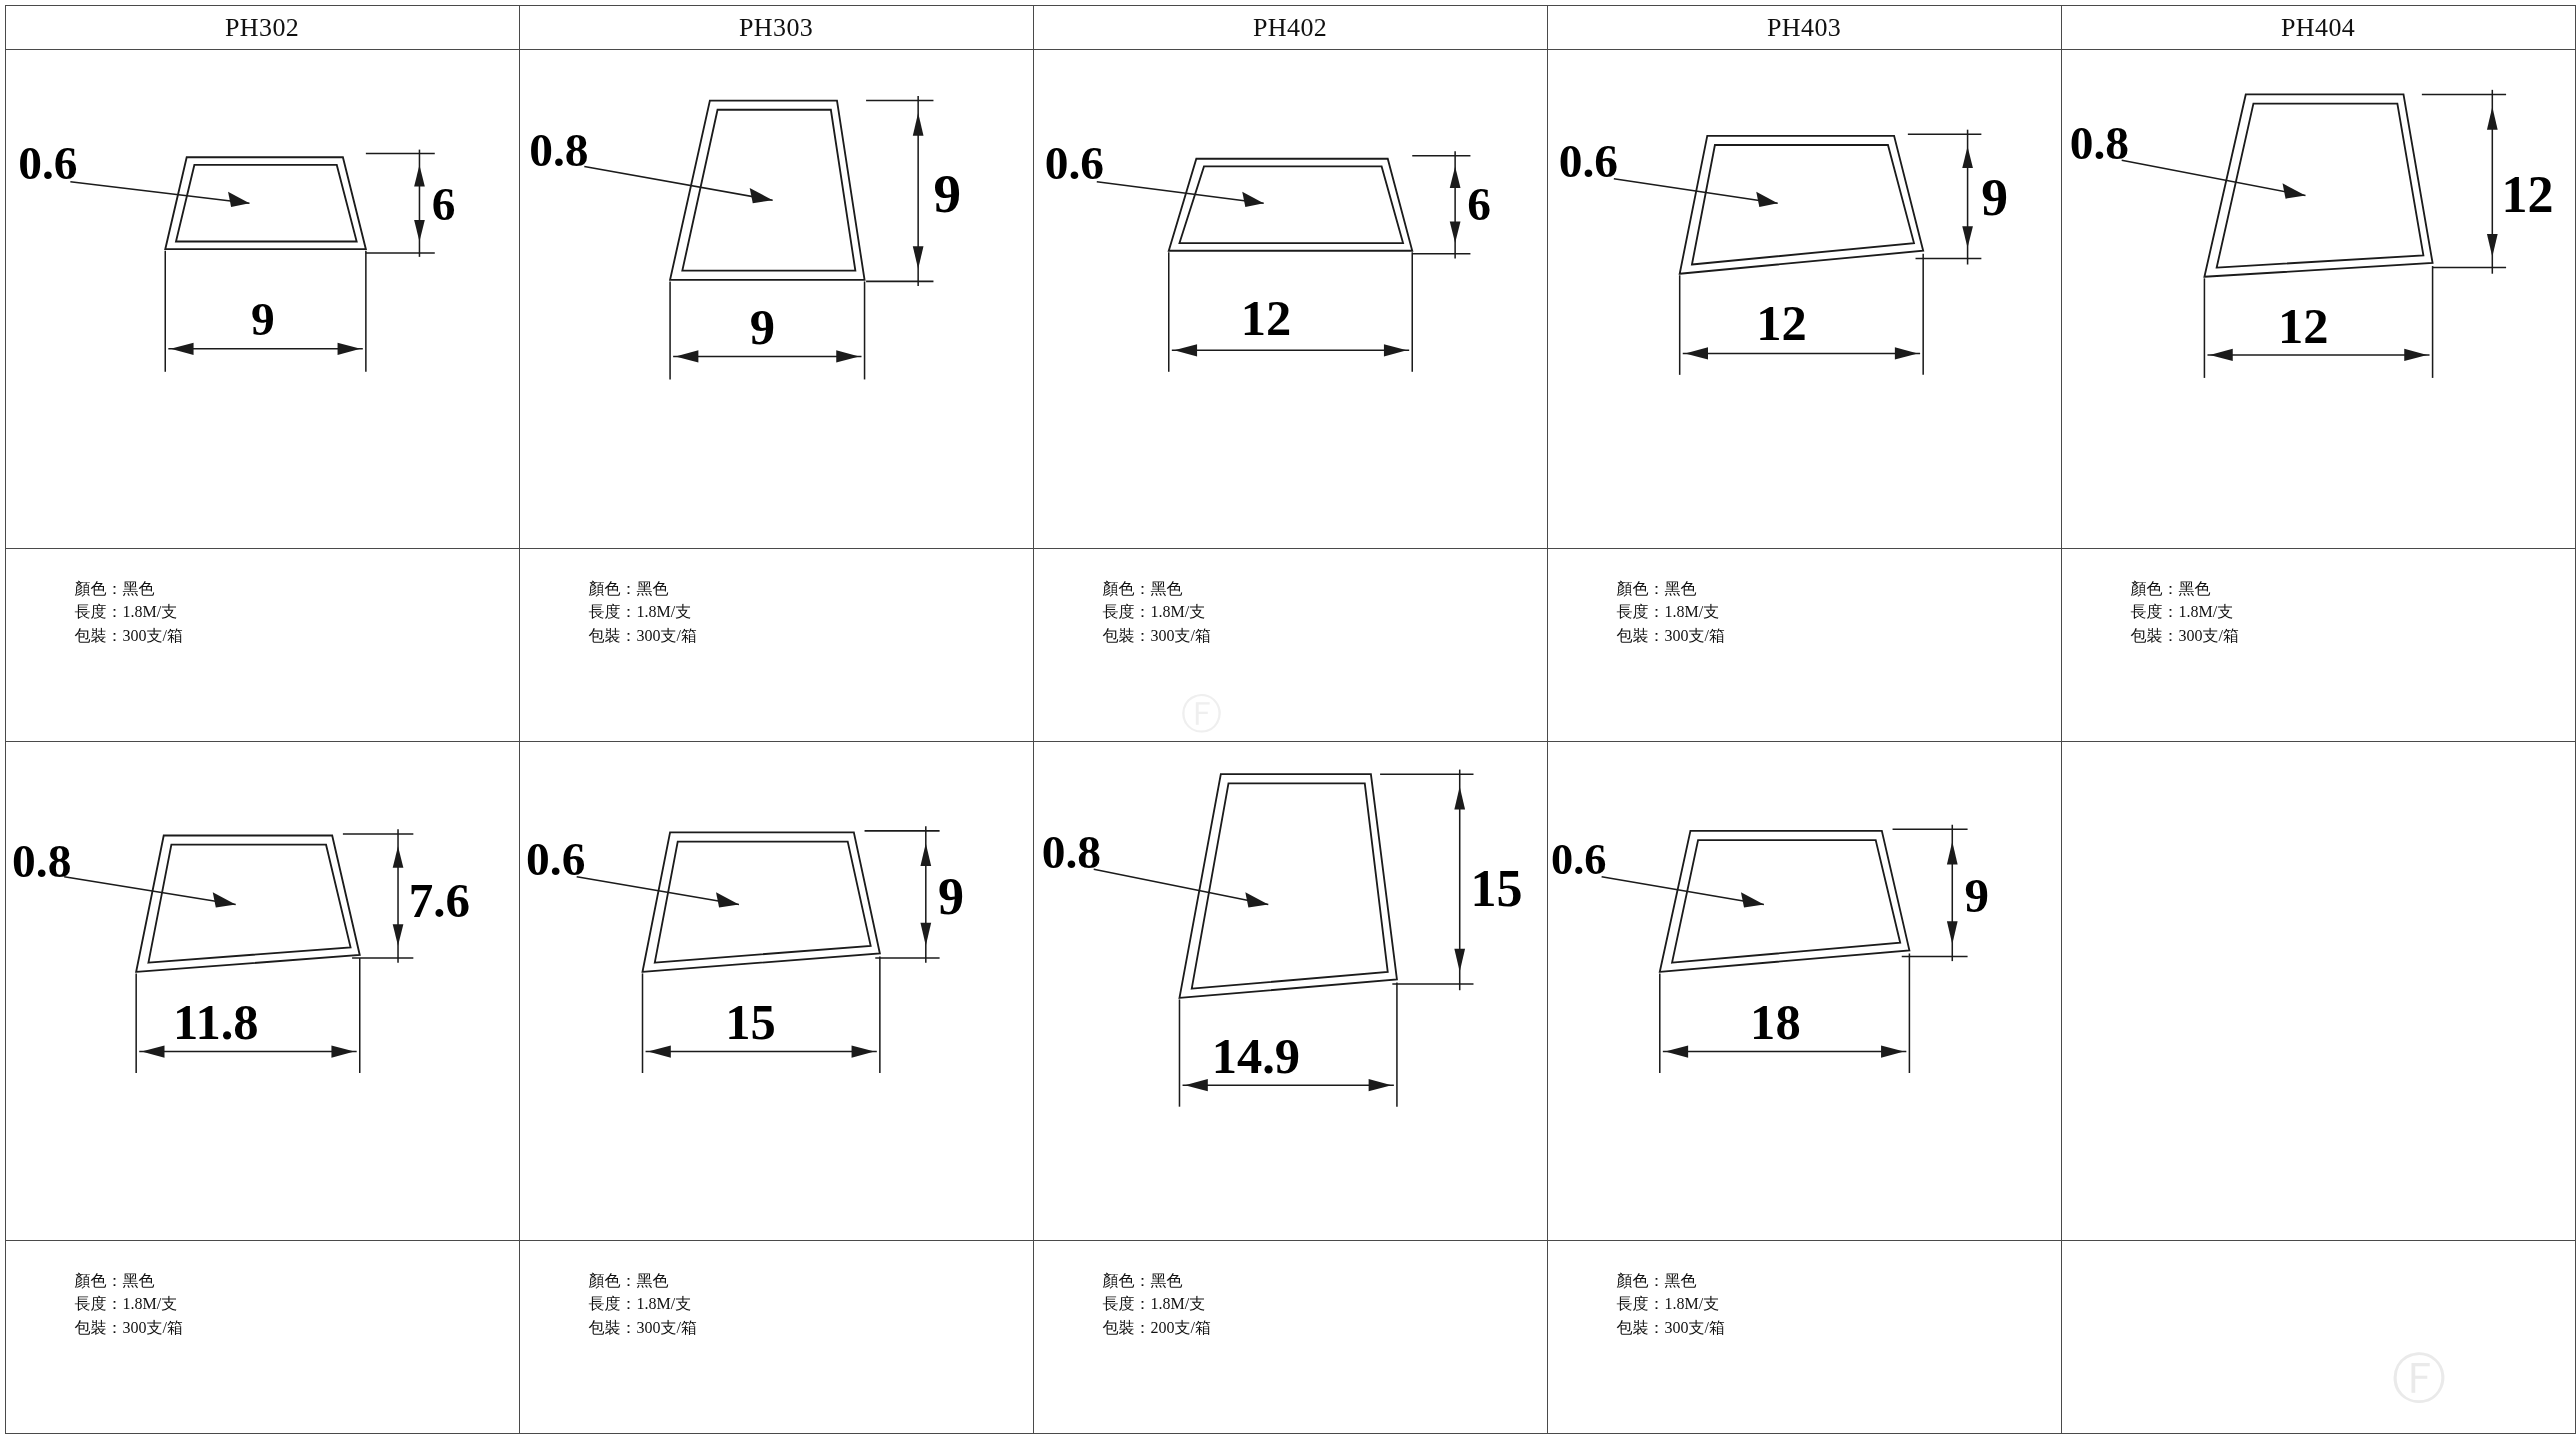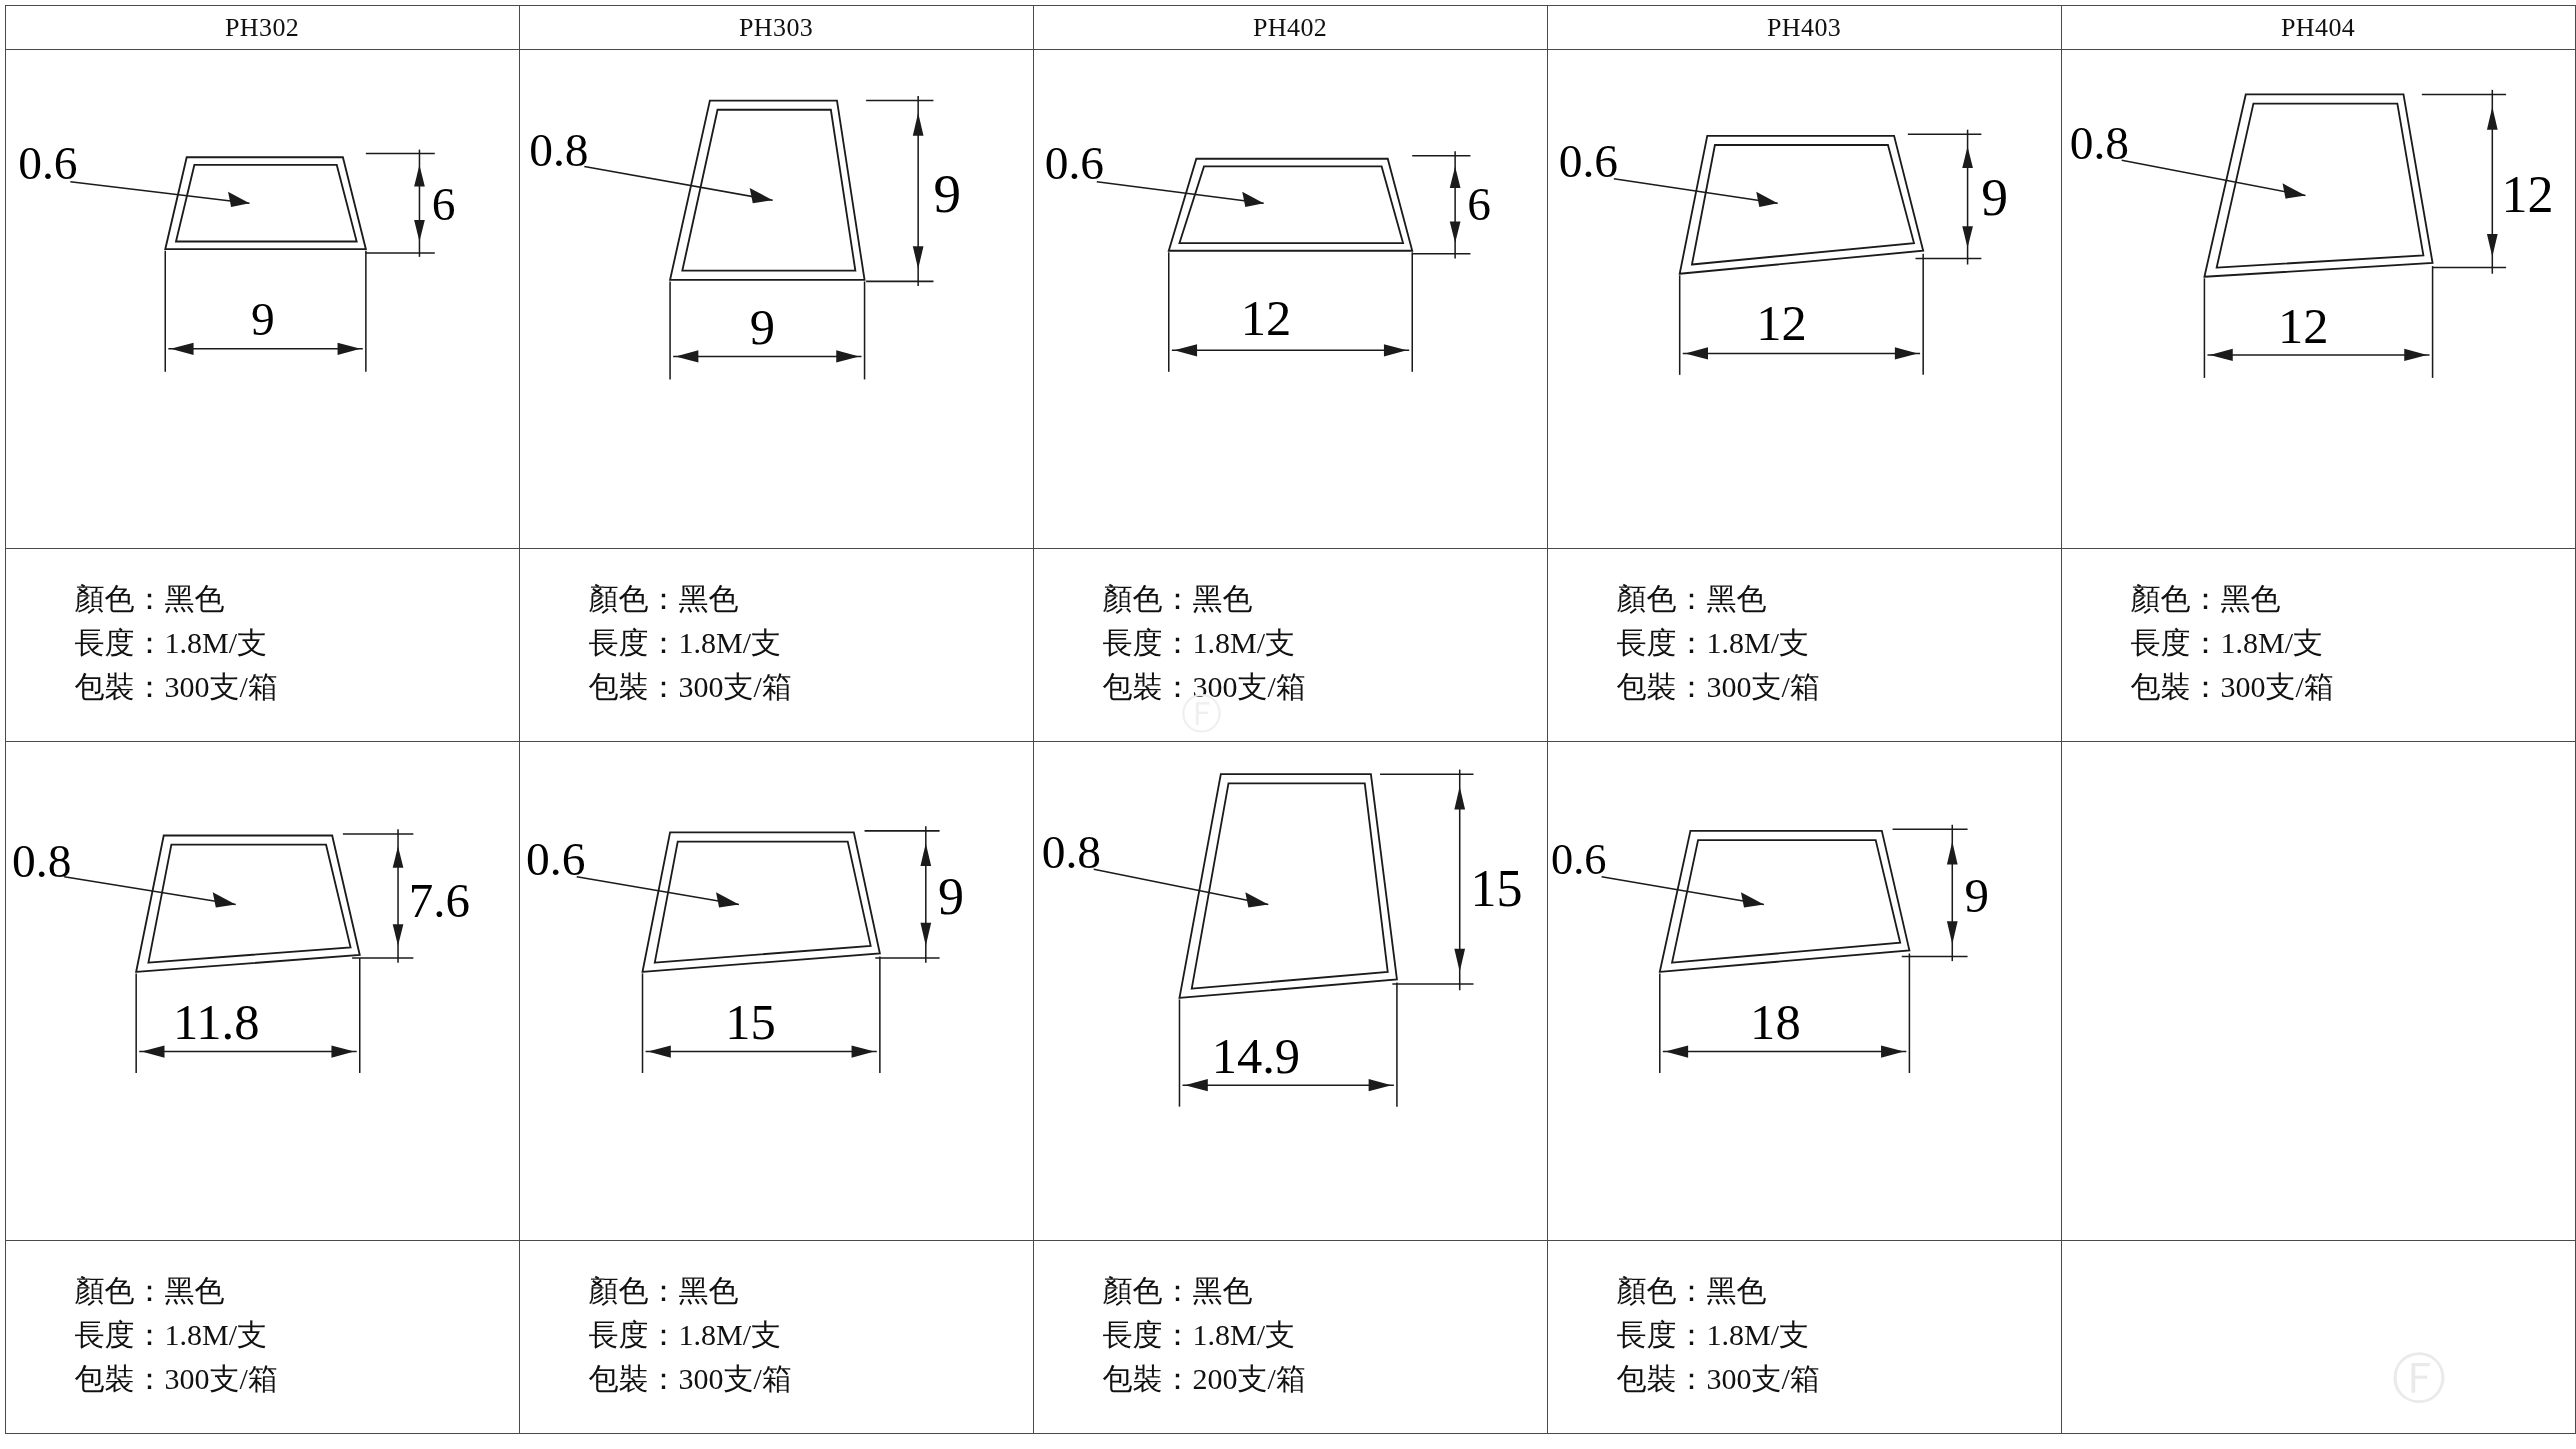--- a/index.html
+++ b/index.html
@@ -5,26 +5,26 @@
   html,body{margin:0;padding:0;background:#ffffff;}
   body{width:2576px;height:1449px;font-family:"Liberation Serif",serif;color:#111;overflow:hidden;}
   .sheet{position:relative;width:2576px;height:1449px;background:#fff;}
 
   table.grid{border-collapse:collapse;table-layout:fixed;width:2570px;margin:4.6px 0 0 4.6px;}
   table.grid td{border:1.5px solid #4a4a4a;padding:0;vertical-align:top;background:#fff;}
 
   .hdr{height:43px;background:#efefef;text-align:center;vertical-align:middle;}
   .hdr .code{font-size:26px;letter-spacing:0.4px;line-height:43px;font-family:"Liberation Serif",serif;}
 
-  .figcell{height:498px;position:relative;}
+  .figcell{height:498px;position:relative;font-weight:bold;}
   .figwrap{position:relative;width:100%;height:498px;}
   .figwrap svg{display:block;width:100%;height:100%;}
 
   .speccell{height:192px;}
-  .spec{padding:28px 0 0 69px;font-size:30px;line-height:1.48;font-family:"Liberation Serif","DejaVu Serif",serif;white-space:nowrap;}
+  .spec{padding:28px 0 0 69px;font-size:16px;line-height:1.48;font-family:"Liberation Serif","DejaVu Serif",serif;white-space:nowrap;}
   .spec div{letter-spacing:0px;}
 
   .empty{background:#fff;}
 
   
   .wm{position:absolute;color:#efefef;font-size:41px;font-family:"Liberation Serif",serif;pointer-events:none;}
   .wm.center{left:1181px;top:682px;}
   .wm.corner{left:2392px;top:1338px;font-size:54px;color:#eaeaea;}
 </style>
 </head>

